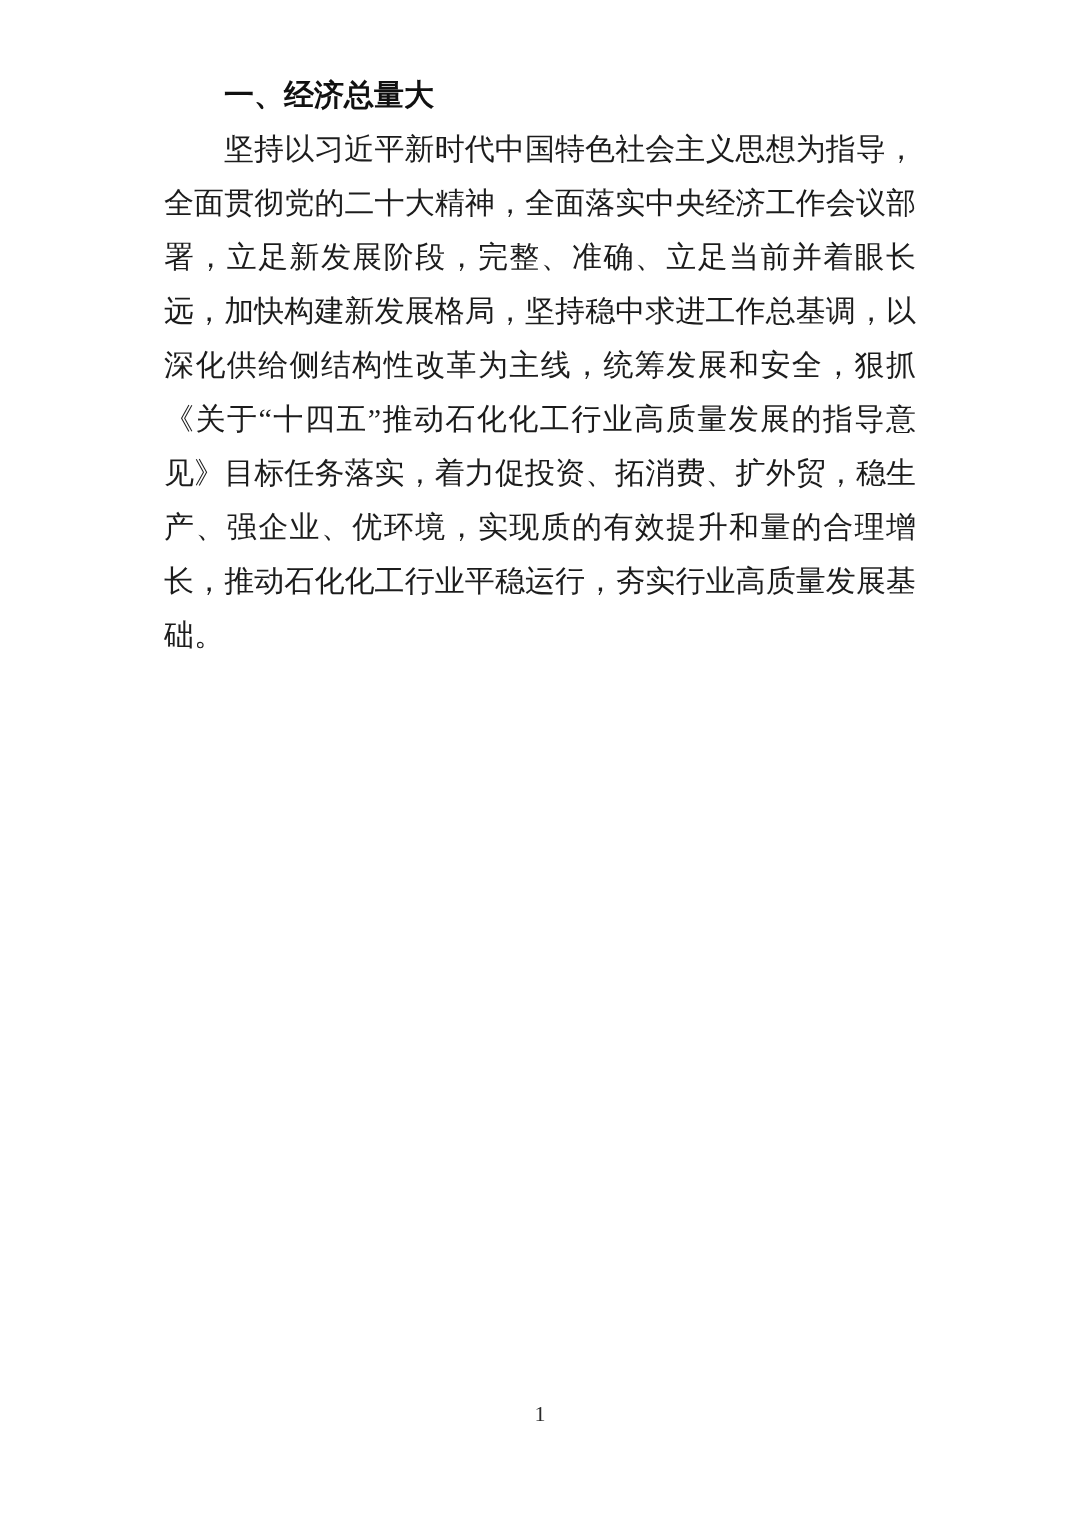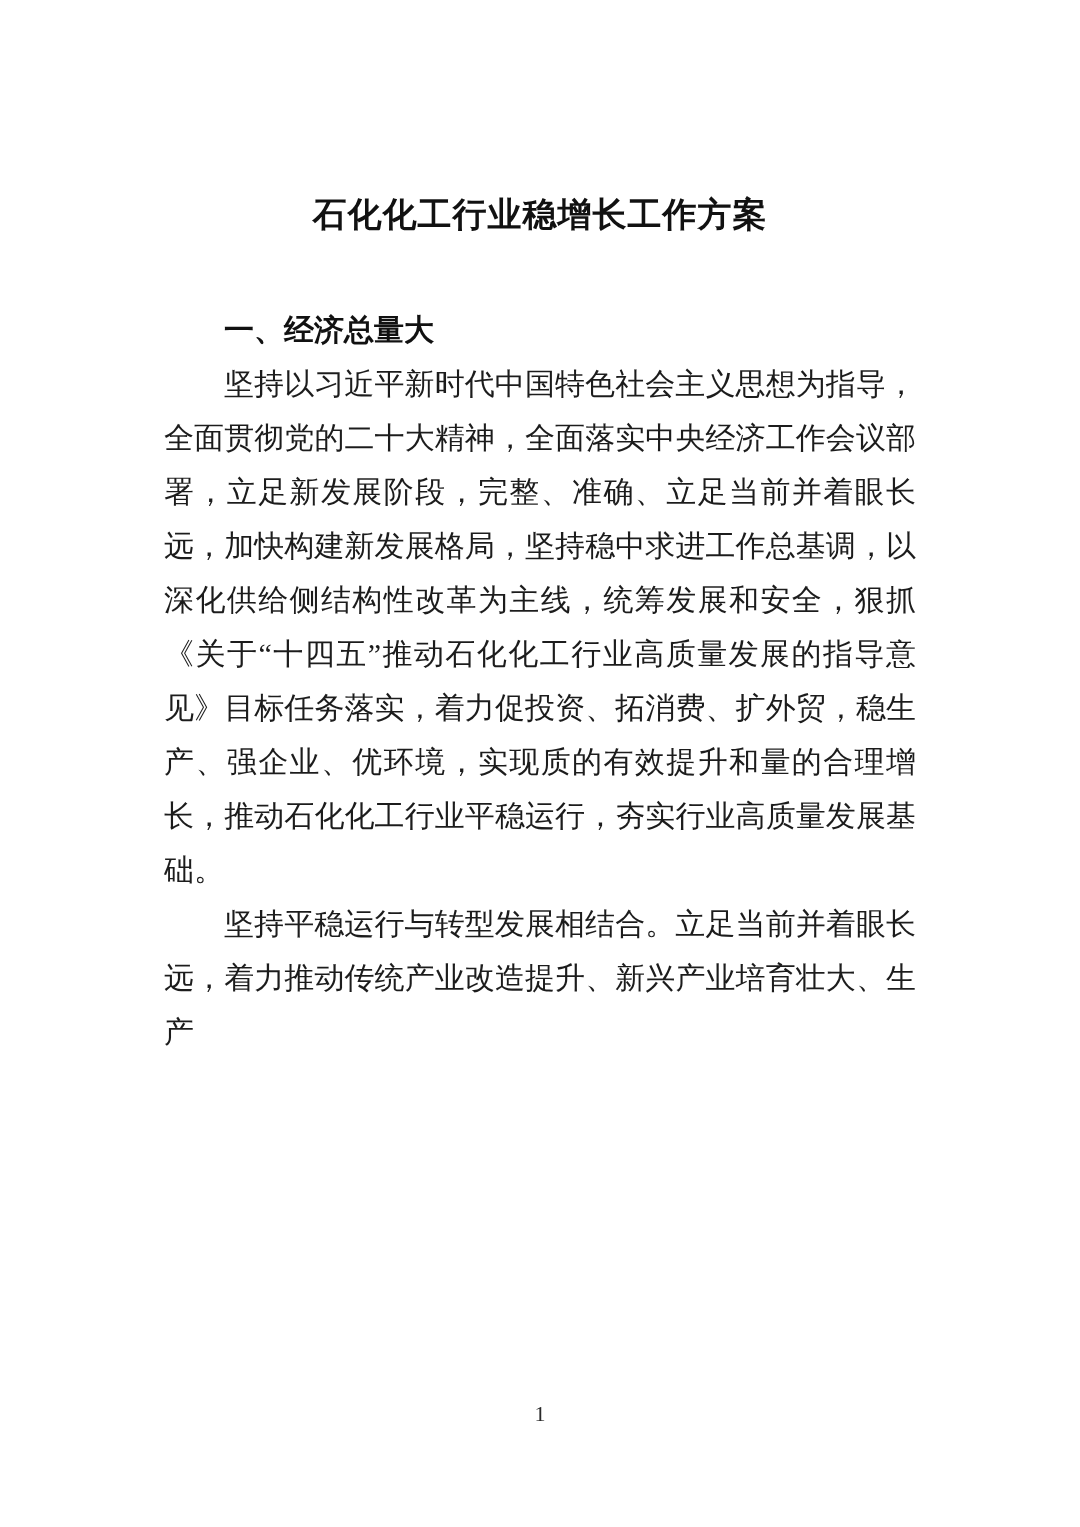--- a/index.html
+++ b/index.html
@@ -67,30 +67,28 @@
     line-height: 28px;
     font-family: "Liberation Serif", "DejaVu Serif", serif;
     color: #2a2a2a;
   }
 </style>
 </head>
 <body>
 
 <div class="page">
 
-  <h1 class="title">石化化工行业稳增长工作方案</h1>
 
   <div class="content">
 
 
     <h2 class="heading-1">一、经济总量大</h2>
 
 
     <p class="para">坚持以习近平新时代中国特色社会主义思想为指导，全面贯彻党的二十大精神，全面落实中央经济工作会议部署，立足新发展阶段，完整、准确、立足当前并着眼长远，加快构建新发展格局，坚持稳中求进工作总基调，以深化供给侧结构性改革为主线，统筹发展和安全，狠抓《关于“十四五”推动石化化工行业高质量发展的指导意见》目标任务落实，着力促投资、拓消费、扩外贸，稳生产、强企业、优环境，实现质的有效提升和量的合理增长，推动石化化工行业平稳运行，夯实行业高质量发展基础。</p>
 
 
-    <p class="para">坚持平稳运行与转型发展相结合。立足当前并着眼长远，着力推动传统产业改造提升、新兴产业培育壮大、生产</p>
 
   </div>
 
   <div class="page-number">1</div>
 
 </div>
 
 </body></html>

